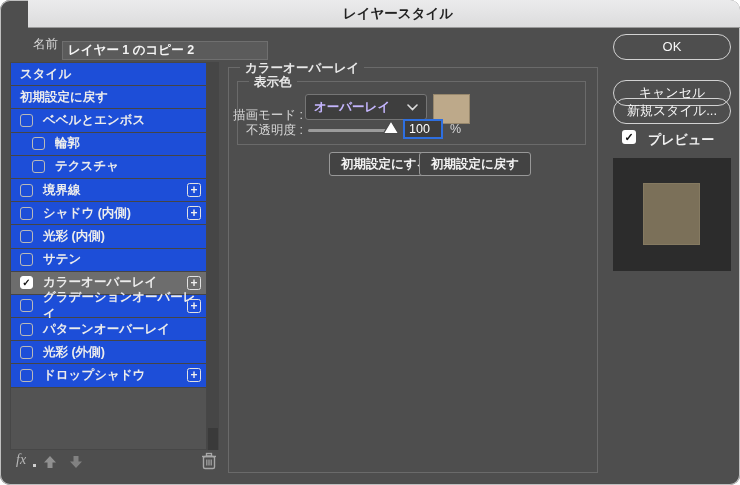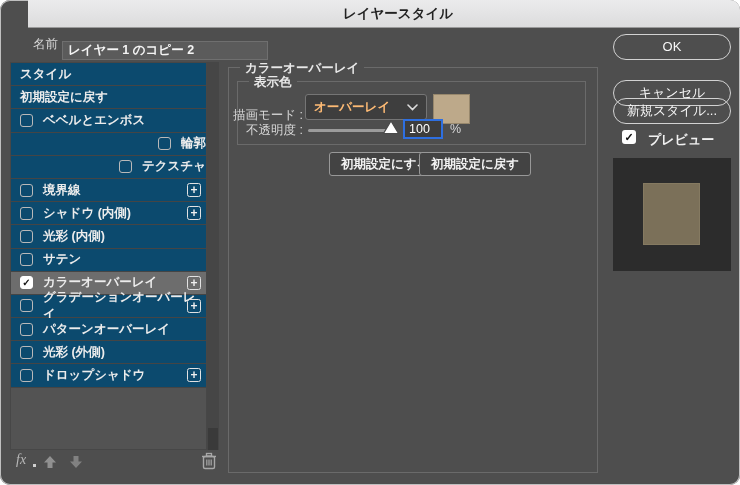--- a/index.html
+++ b/index.html
@@ -22,26 +22,26 @@
   .name-input{
     position:absolute;left:62px;top:33px;width:206px;height:19px;
     background:#5b5b5b;border:1px solid #6f6f6f;color:#f4f4f4;
     font-size:12.5px;font-weight:700;padding:0 5px;line-height:17px;
     font-family:"Liberation Sans",sans-serif;
     margin-top:8px;
   }
   
   .sidebar{position:absolute;left:10px;top:62px;width:197px;height:388px;background:#535353;border:1px solid #474747;}
   .row{
-    position:relative;height:23.2px;background:#0c4a6e;border-bottom:1px solid #454545;
+    position:relative;height:23.2px;background:#1d4ed8;border-bottom:1px solid #454545;
     display:flex;align-items:center;font-size:12.5px;font-weight:600;color:#ececec;
     padding-left:9px;cursor:default;
   }
   .row.selected{background:#6d6d6d;}
-  .row.indent{padding-left:21px;justify-content:flex-end;}
+  .row.indent{padding-left:21px;}
   .cb{
     width:13px;height:13px;border:1.5px solid #b9b9b9;border-radius:3px;
     margin-right:10px;flex:0 0 auto;display:flex;align-items:center;justify-content:center;
     font-size:10px;color:#111;line-height:1;
   }
   .cb.checked{background:#ffffff;border-color:#ffffff;font-weight:700;}
   .plusbox{
     position:absolute;right:5px;top:4px;width:14px;height:14px;
     border:1.5px solid #e2e2e2;border-radius:2.5px;color:#f0f0f0;
     display:flex;align-items:center;justify-content:center;
@@ -62,21 +62,21 @@
     position:absolute;background:#4e4e4e;padding:0 5px;font-size:12.5px;font-weight:600;color:#e8e8e8;
   }
   .gb-title-outer{left:240px;top:60px;}
   .gb-title-inner{left:249px;top:74px;}
   .fieldlabel{position:absolute;width:76px;text-align:right;font-size:12.5px;color:#d9d9d9;}
   .lbl-blend{left:227px;top:107px;}
   .lbl-opacity{left:227px;top:122px;}
   .dropdown{
     position:absolute;left:305px;top:94px;width:122px;height:26px;
     background:#3e3e3e;border:1px solid #757575;border-radius:3px;
-    display:flex;align-items:center;font-size:12.5px;font-weight:600;color:#fdba74;
+    display:flex;align-items:center;font-size:12.5px;font-weight:600;color:#c4b5fd;
     padding:0 8px;justify-content:space-between;cursor:default;
   }
   .swatch{
     position:absolute;left:433px;top:94px;width:37px;height:30px;
     background:#bda98a;border:1px solid #97876c;
   }
   .slider-track{position:absolute;left:308px;top:129px;width:84px;height:3px;background:#9b9b9b;border-radius:2px;}
   .slider-thumb{position:absolute;left:382px;top:120px;width:18px;height:15px;}
   .valuebox{
     position:absolute;left:403px;top:119px;width:40px;height:20px;

